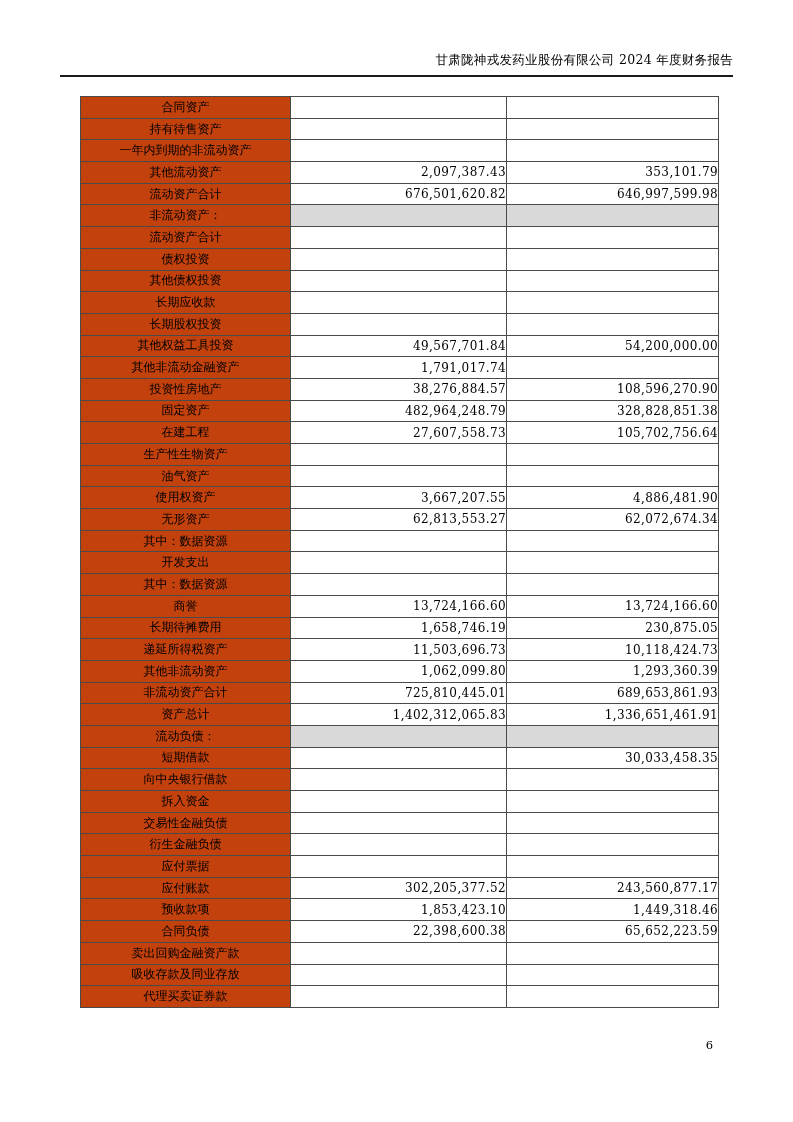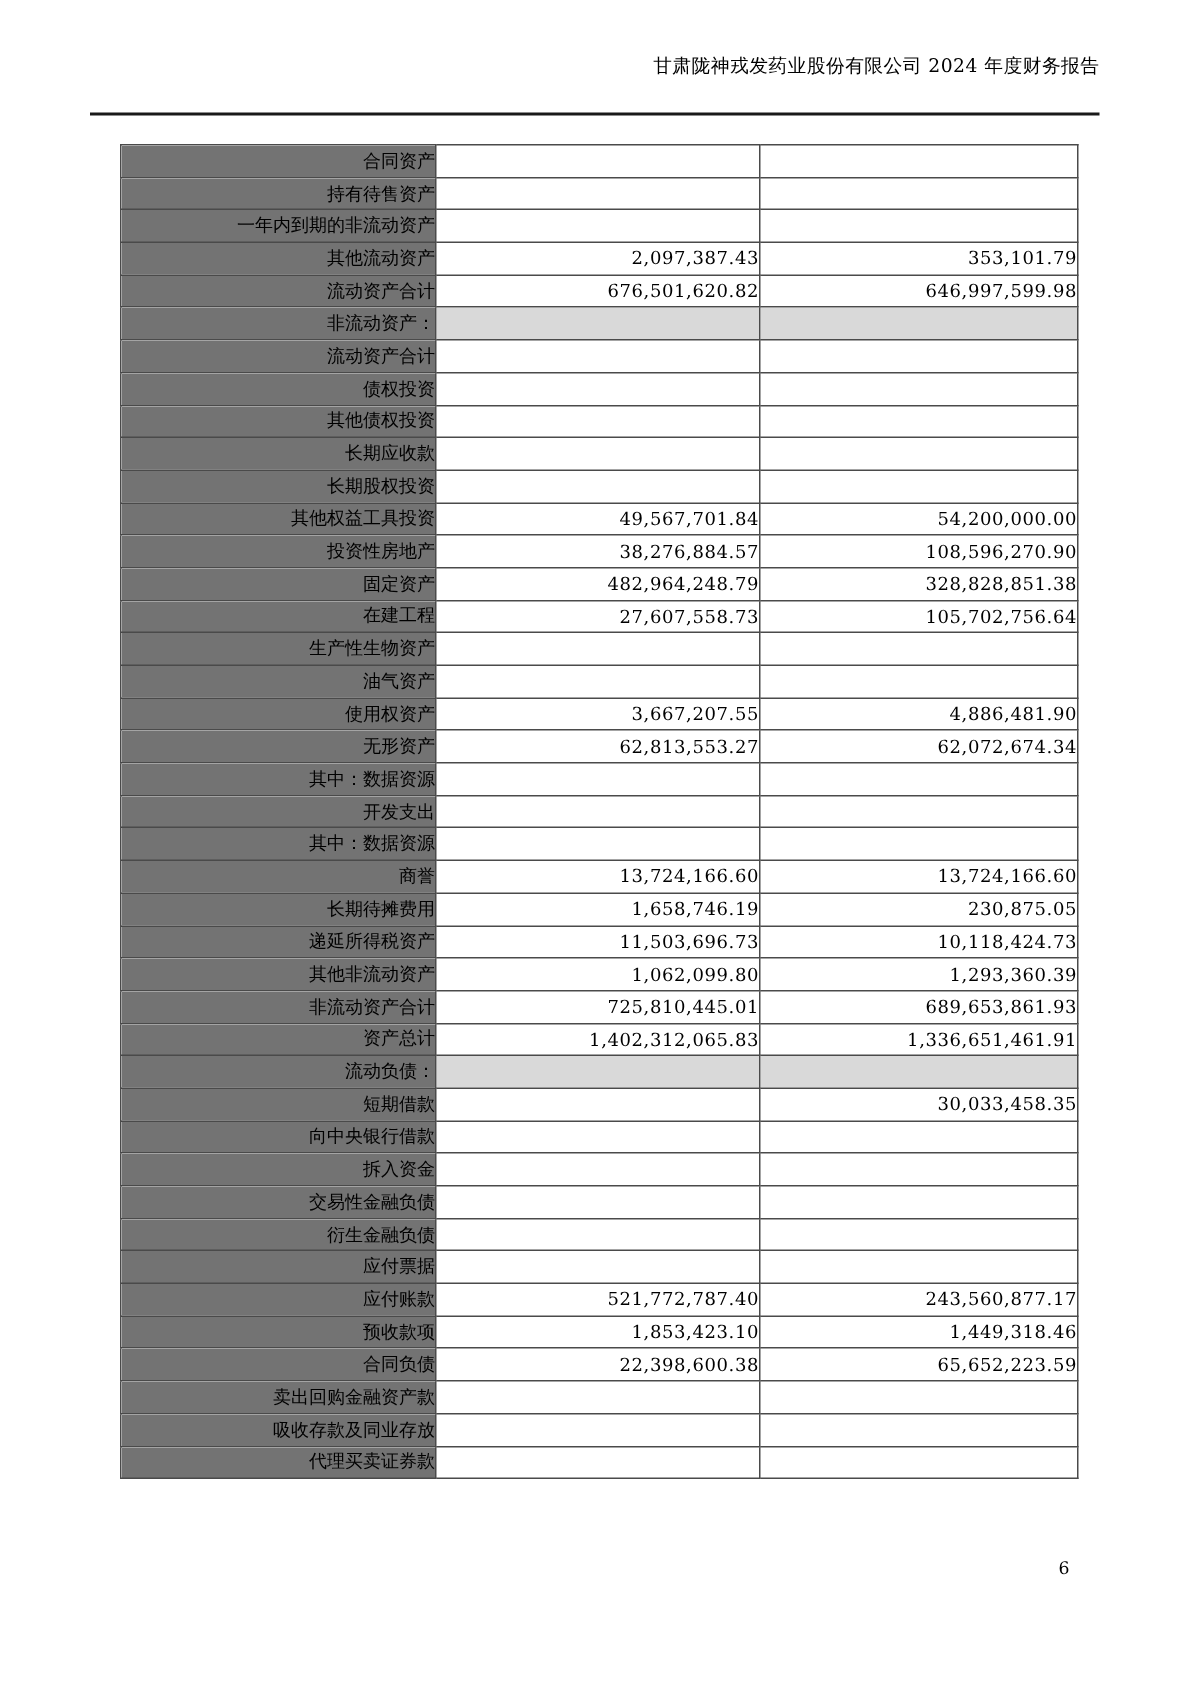--- a/index.html
+++ b/index.html
@@ -13,21 +13,21 @@
   }
   .page {
     position: relative;
     width: 793px;
     height: 1122px;
     background: #ffffff;
     overflow: hidden;
   }
   .header-text {
     position: absolute;
-    top: 36px;
+    top: 52px;
     left: 60px;
     width: 673px;
     text-align: right;
     font-size: 12.5px;
     letter-spacing: 0.3px;
     white-space: nowrap;
   }
   .header-rule {
     position: absolute;
     top: 75px;
@@ -47,22 +47,22 @@
   }
   table.fin-table td {
     border: 1px solid #4a4a4a;
     height: 20.7px;
     padding: 0;
     overflow: hidden;
     white-space: nowrap;
     vertical-align: middle;
   }
   td.label-cell {
-    background: #737373;
-    text-align: right;
+    background: #c2410c;
+    text-align: center;
   }
   td.value-cell {
     background: #ffffff;
     text-align: right;
     padding-right: 5px;
     letter-spacing: 0.4px;
   }
   tr.section-row td.value-cell {
     background: #d9d9d9;
   }
@@ -148,20 +148,25 @@
           <td class="label-cell ind-1">长期股权投资</td>
           <td class="value-cell"></td>
           <td class="value-cell"></td>
         </tr>
         <tr>
           <td class="label-cell ind-1">其他权益工具投资</td>
           <td class="value-cell">49,567,701.84</td>
           <td class="value-cell">54,200,000.00</td>
         </tr>
         <tr>
+          <td class="label-cell ind-1">其他非流动金融资产</td>
+          <td class="value-cell">1,791,017.74</td>
+          <td class="value-cell"></td>
+        </tr>
+        <tr>
           <td class="label-cell ind-1">投资性房地产</td>
           <td class="value-cell">38,276,884.57</td>
           <td class="value-cell">108,596,270.90</td>
         </tr>
         <tr>
           <td class="label-cell ind-1">固定资产</td>
           <td class="value-cell">482,964,248.79</td>
           <td class="value-cell">328,828,851.38</td>
         </tr>
         <tr>
@@ -264,21 +269,21 @@
           <td class="value-cell"></td>
           <td class="value-cell"></td>
         </tr>
         <tr>
           <td class="label-cell ind-1">应付票据</td>
           <td class="value-cell"></td>
           <td class="value-cell"></td>
         </tr>
         <tr>
           <td class="label-cell ind-1">应付账款</td>
-          <td class="value-cell">521,772,787.40</td>
+          <td class="value-cell">302,205,377.52</td>
           <td class="value-cell">243,560,877.17</td>
         </tr>
         <tr>
           <td class="label-cell ind-1">预收款项</td>
           <td class="value-cell">1,853,423.10</td>
           <td class="value-cell">1,449,318.46</td>
         </tr>
         <tr>
           <td class="label-cell ind-1">合同负债</td>
           <td class="value-cell">22,398,600.38</td>

